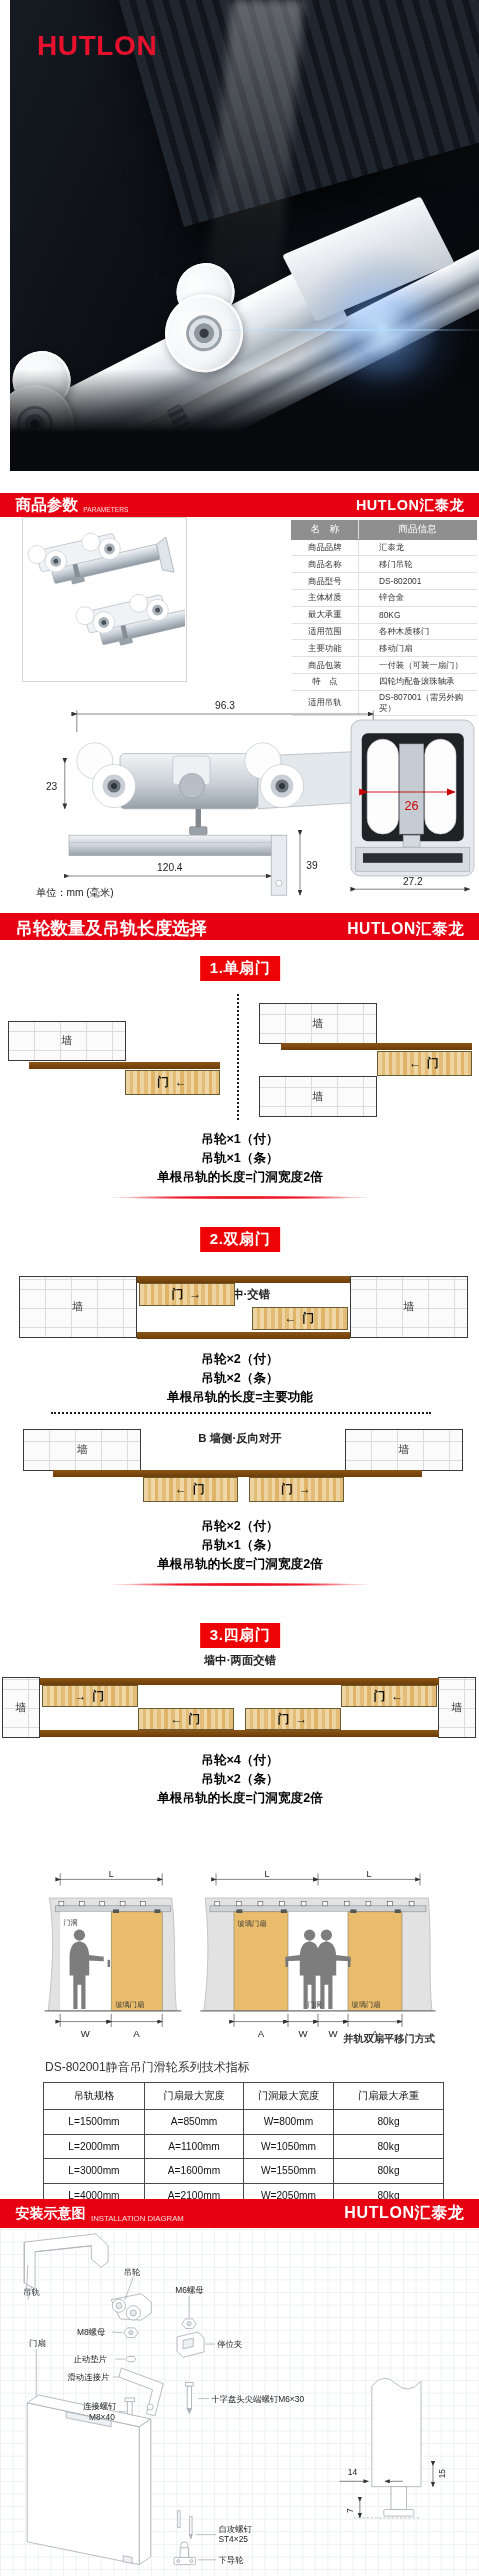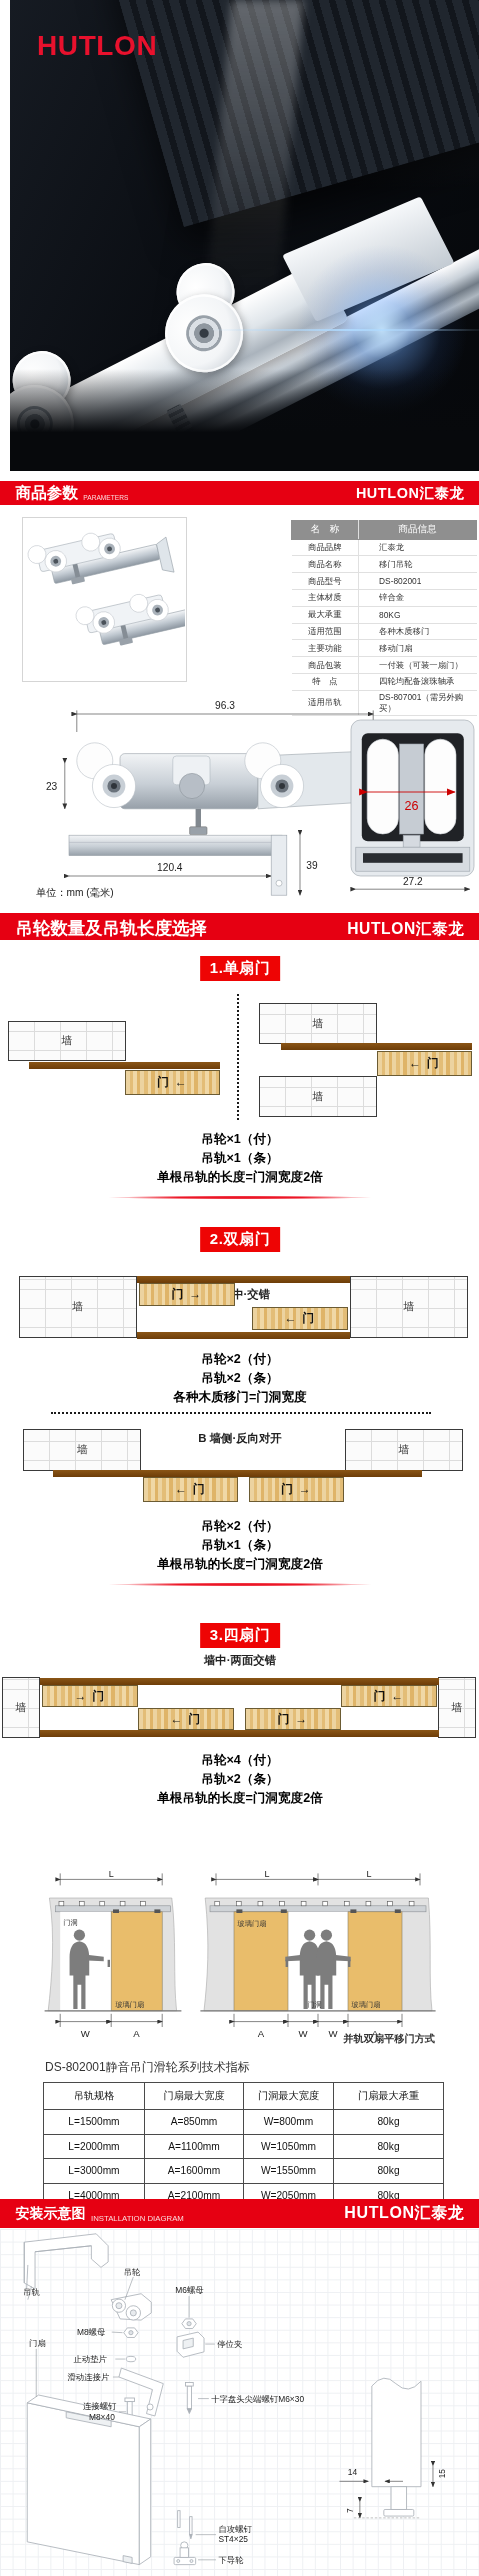--- a/index.html
+++ b/index.html
@@ -112,21 +112,21 @@
       <div class="hp-bearing" style="left:249px;top:35px;width:36px;height:36px;"></div>
       <div class="hp-screw"></div>
       <div class="hp-nut"></div>
     </div>
     <div class="hero-flare"></div>
     <div class="hero-streak"></div>
     <div class="hero-floor"></div>
     <div class="hero-logo">HUTLON</div>
   </div>
 
-  <div class="abs banner" style="top:481px;height:24px;">
+  <div class="abs banner" style="top:493px;height:24px;">
     <span class="t" style="font-size:15.6px;">商品参数</span>
     <span class="s" style="font-size:6.6px;align-self:flex-end;margin-bottom:4.2px;">PARAMETERS</span>
     <span class="b" style="font-size:14.4px;">HUTLON汇泰龙</span>
   </div>
 
   <div class="abs photo-box">
     <svg width="162" height="162" viewBox="0 0 270 270">
       <defs>
         <linearGradient id="sil" x1="0" y1="0" x2="0" y2="1">
           <stop offset="0" stop-color="#f4f6f8"></stop>
@@ -309,21 +309,21 @@
   <div class="abs wall" style="left:350px;top:1276px;width:118px;height:62px;">
       <span>墙</span>
     </div>
   <div class="abs rail" style="left:137px;top:1276px;width:213px;height:6.6px;"></div>
   <div class="abs rail" style="left:137px;top:1332px;width:213px;height:6.6px;"></div>
   <div class="abs door" style="left:139px;top:1283px;width:96px;height:23.4px;">门 →</div>
   <div class="abs door" style="left:252px;top:1307px;width:96px;height:23.4px;">← 门</div>
   <div class="abs speclines" style="top:1350px;">
     <div>吊轮×2（付）</div>
     <div>吊轨×2（条）</div>
-    <div>各种木质移门=门洞宽度</div>
+    <div>单根吊轨的长度=主要功能</div>
   </div>
   <div class="abs doth" style="left:51px;top:1412px;width:380px;"></div>
   <div class="abs sublabel" style="top:1431px;">B 墙侧·反向对开</div>
   <div class="abs wall" style="left:23.4px;top:1429px;width:118px;height:42px;">
       <span>墙</span>
     </div>
   <div class="abs wall" style="left:345px;top:1429px;width:118px;height:42px;">
       <span>墙</span>
     </div>
   <div class="abs rail" style="left:53px;top:1470px;width:369px;height:7.2px;"></div>

